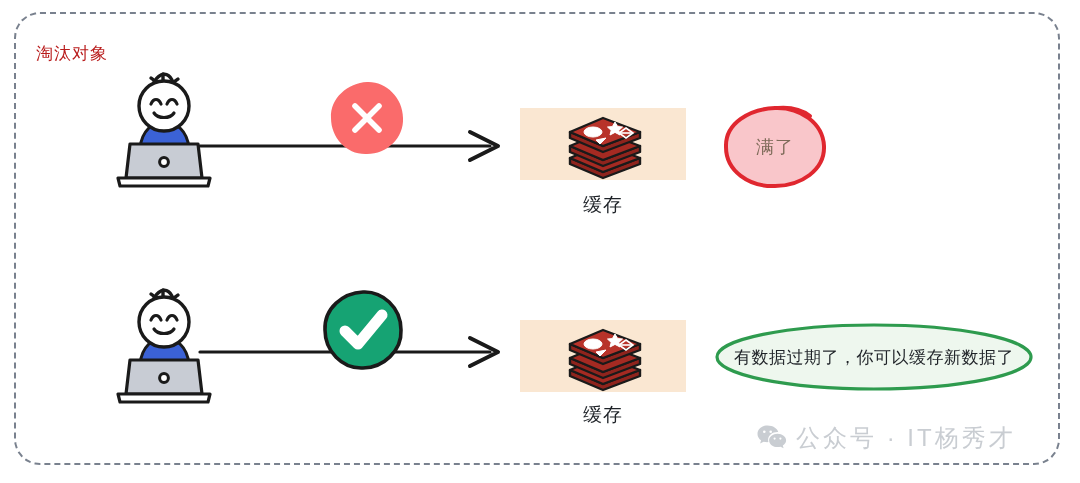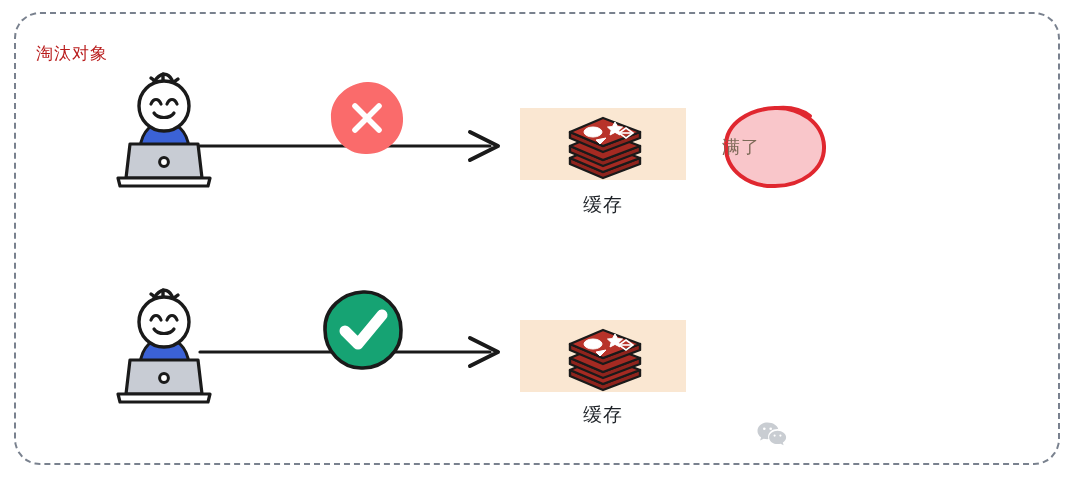--- a/index.html
+++ b/index.html
@@ -59,21 +59,21 @@
     letter-spacing: 1px;
   }
 
   
   .bubble-text {
     position: absolute;
     left: 0; top: 0;
     width: 100%; height: 100%;
     display: flex;
     align-items: center;
-    justify-content: flex-start;
+    justify-content: center;
     pointer-events: none;
   }
   #full-bubble {
     left: 722px;
     top: 104px;
     width: 106px;
     height: 86px;
   }
   #full-bubble .bubble-text span {
     font-size: 18px;
@@ -235,34 +235,43 @@
         <path d="M76 32 L86 30 L80 36 Z"></path>
       </g>
       <g fill="none" stroke="#ffffff" stroke-width="1.6">
         <path d="M106 20 L113 25 L106 30 L99 25 Z"></path>
         <path d="M99 25 L113 25"></path>
       </g>
     </svg>
   </div>
   <div class="abs cache-label" style="left:520px; top:402px;">缓存</div>
 
+  <div class="abs" id="expire-bubble">
+    <svg width="320" height="70" viewBox="0 0 320 70" style="position:absolute;left:0;top:0;">
+      <ellipse cx="160" cy="35" rx="157" ry="32" fill="#eef7ee" stroke="#2e9b4e" stroke-width="3.2"></ellipse>
+    </svg>
+    <div class="bubble-text">
+      <span>有数据过期了，你可以缓存新数据了</span>
+    </div>
+  </div>
 
   <div class="abs" id="watermark">
     <svg width="30" height="26" viewBox="0 0 30 26">
       <g fill="#c9cdd2">
         <path d="M10.5 0.5 C4.9 0.5 0.5 4.3 0.5 8.9 C0.5 11.5 1.9 13.8 4.1 15.3 L3.1 18.4 L6.6 16.7
                  C7.8 17.0 9.1 17.2 10.5 17.2 C10.8 17.2 11.1 17.2 11.4 17.1
                  C11.2 16.4 11.1 15.7 11.1 15.0 C11.1 10.6 15.3 7.1 20.4 7.1
                  C20.7 7.1 21.0 7.1 21.3 7.2 C20.4 3.4 15.9 0.5 10.5 0.5 Z"></path>
         <path d="M20.6 8.7 C15.9 8.7 12.1 11.7 12.1 15.4 C12.1 19.1 15.9 22.1 20.6 22.1
                  C21.6 22.1 22.6 22.0 23.5 21.7 L26.6 23.2 L25.8 20.5
                  C27.8 19.2 29.1 17.4 29.1 15.4 C29.1 11.7 25.3 8.7 20.6 8.7 Z"></path>
       </g>
       <g fill="#ffffff">
         <circle cx="7.3" cy="6.7" r="1.3"></circle>
         <circle cx="13.7" cy="6.7" r="1.3"></circle>
         <circle cx="17.6" cy="13.6" r="1.1"></circle>
         <circle cx="23.4" cy="13.6" r="1.1"></circle>
       </g>
     </svg>
+    <div class="wm-text">公众号 · IT杨秀才</div>
   </div>
 
 </div>
 
 </body></html>

